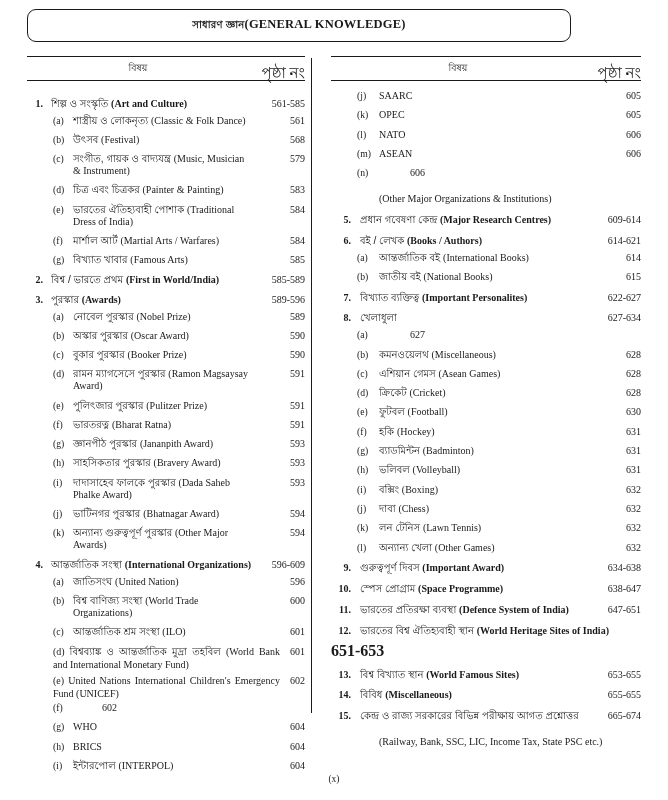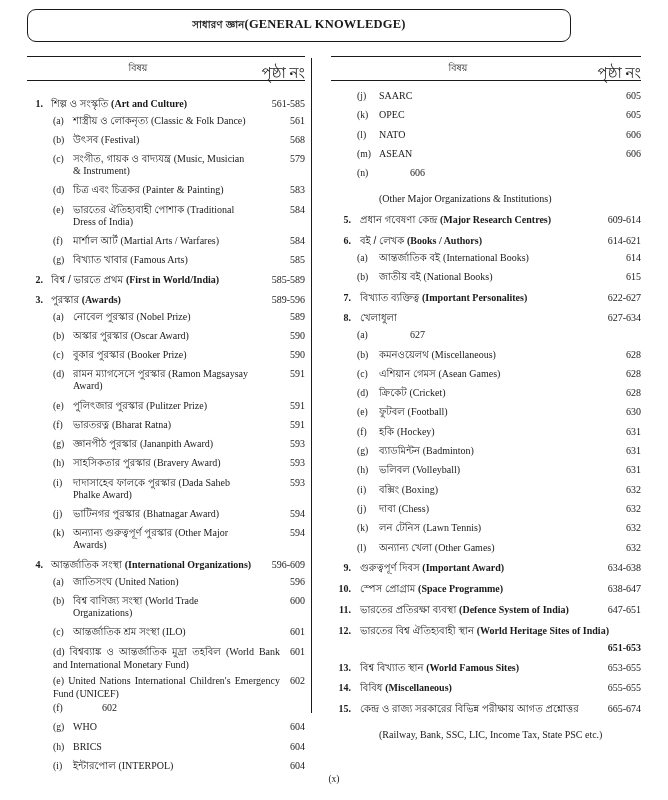--- a/index.html
+++ b/index.html
@@ -185,23 +185,23 @@
     font-size: 10px;
     padding-left: 26px;
     margin-top: -3px;
     margin-bottom: 7px;
     line-height: 1.2;
   }
   .col-right .subnote { padding-left: 48px; margin-top: 14px; }
 
   
   .contpg {
-    font-size: 10px;
+    font-size: 16px;
     font-weight: bold;
-    text-align: right;
+    text-align: left;
     margin-top: 1px;
     margin-bottom: 7px;
     padding-right: 0px;
   }
 
   .bn {
     font-family: "Liberation Sans", "DejaVu Sans", sans-serif;
     font-size: 10px;
   }
   .row.lvl1 .bn { font-weight: normal; }

